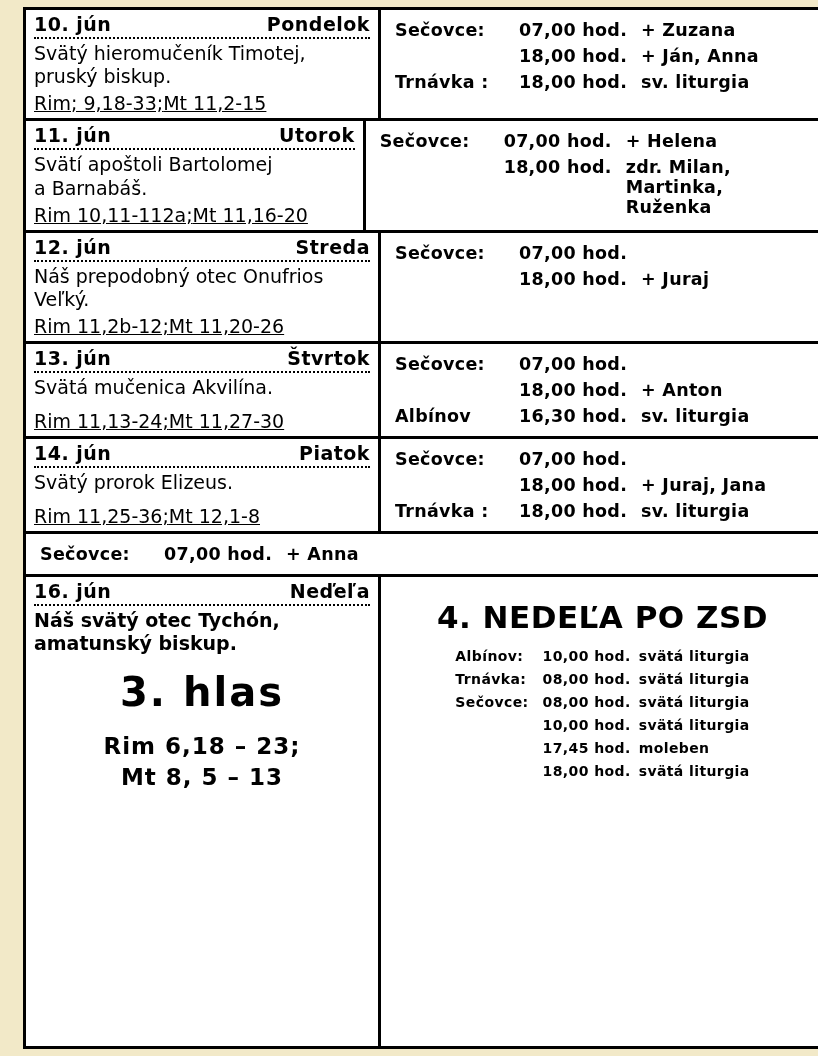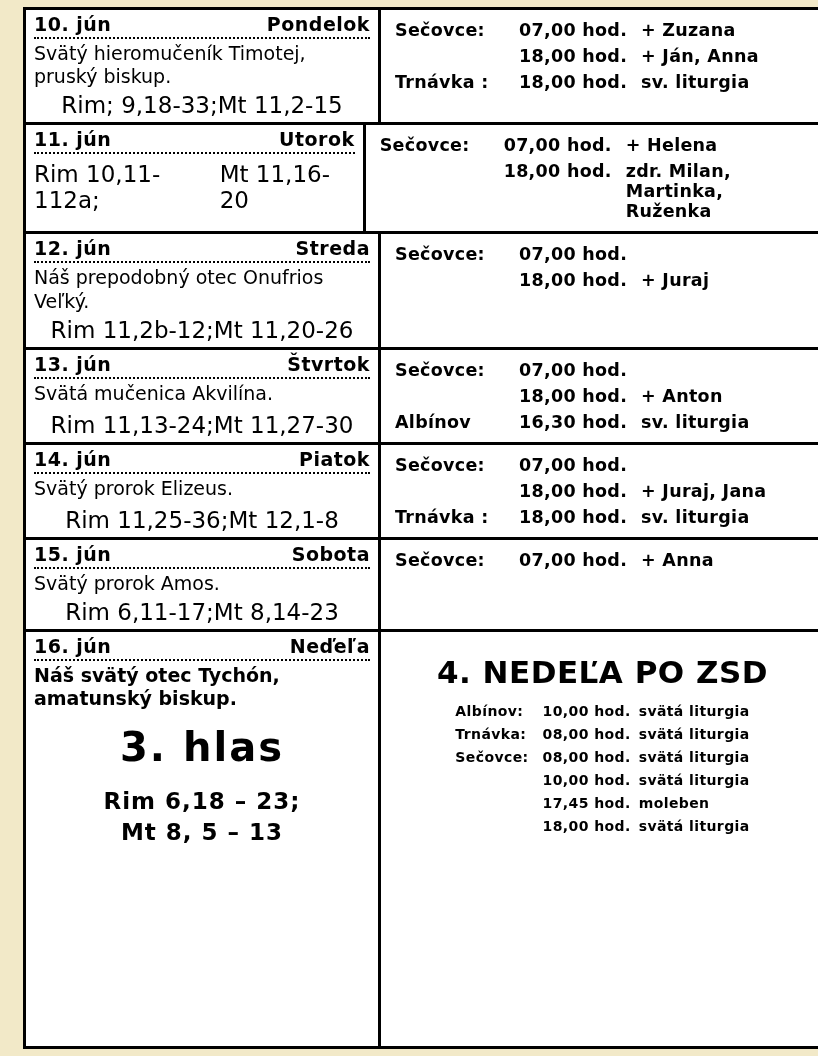--- a/index.html
+++ b/index.html
@@ -68,24 +68,25 @@
   .dateline .date { letter-spacing: 0.5px; }
   .dateline .dow  { letter-spacing: 0.5px; }
   .saint {
     font-size: 19px;
     line-height: 1.22;
     flex: 1 1 auto;
     white-space: pre-line;
   }
   .readings {
     display: flex;
-    justify-content: center;
+    justify-content: flex-start;
     align-items: baseline;
-    font-size: 23px;
+    font-size: 19px;
     margin-top: 4px;
+    text-decoration: underline;
   }
   
   .lit {
     width: 100%;
     border-collapse: collapse;
     font-family: "DejaVu Sans", sans-serif;
     font-size: 17.5px;
     font-weight: bold;
     letter-spacing: 0.3px;
   }
@@ -189,20 +190,22 @@
           </table>
       </div>
     </div>
 
     <div class="day-row">
       <div class="left-cell">
         <div class="dateline">
           <span class="date">11. jún</span>
           <span class="dow">Utorok</span>
         </div>
+        <div class="saint">Svätí apoštoli Bartolomej
+a Barnabáš.</div>
         <div class="readings">
           <span>Rim 10,11-112a;</span>
           <span>Mt 11,16-20</span>
         </div>
       </div>
       <div class="right-cell">
         <table class="lit">
           <tbody>
               <tr>
             <td class="place">Sečovce:</td>
@@ -314,31 +317,20 @@
             <td class="place">Trnávka :</td>
             <td class="time">18,00 hod.</td>
             <td class="intent">sv. liturgia</td>
           </tr>
         </tbody>
           </table>
       </div>
     </div>
 
     <div class="day-row">
-      <div class="left-cell">
-        <div class="dateline">
-          <span class="date">15. jún</span>
-          <span class="dow">Sobota</span>
-        </div>
-        <div class="saint">Svätý prorok Amos.</div>
-        <div class="readings">
-          <span>Rim 6,11-17;</span>
-          <span>Mt 8,14-23</span>
-        </div>
-      </div>
       <div class="right-cell">
         <table class="lit">
           <tbody>
               <tr>
             <td class="place">Sečovce:</td>
             <td class="time">07,00 hod.</td>
             <td class="intent">+ Anna</td>
           </tr>
         </tbody>
           </table>

